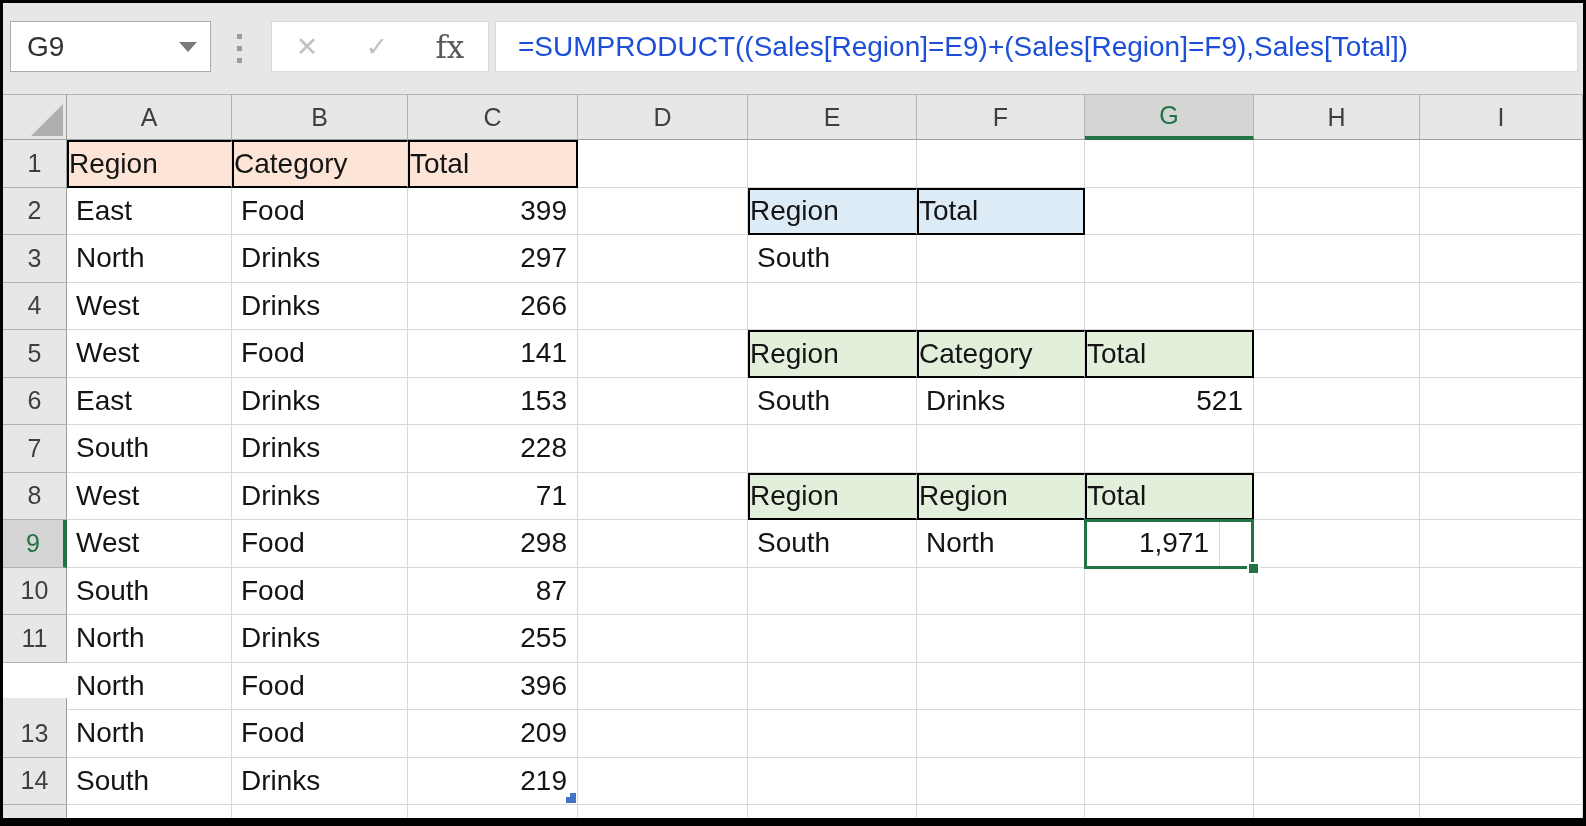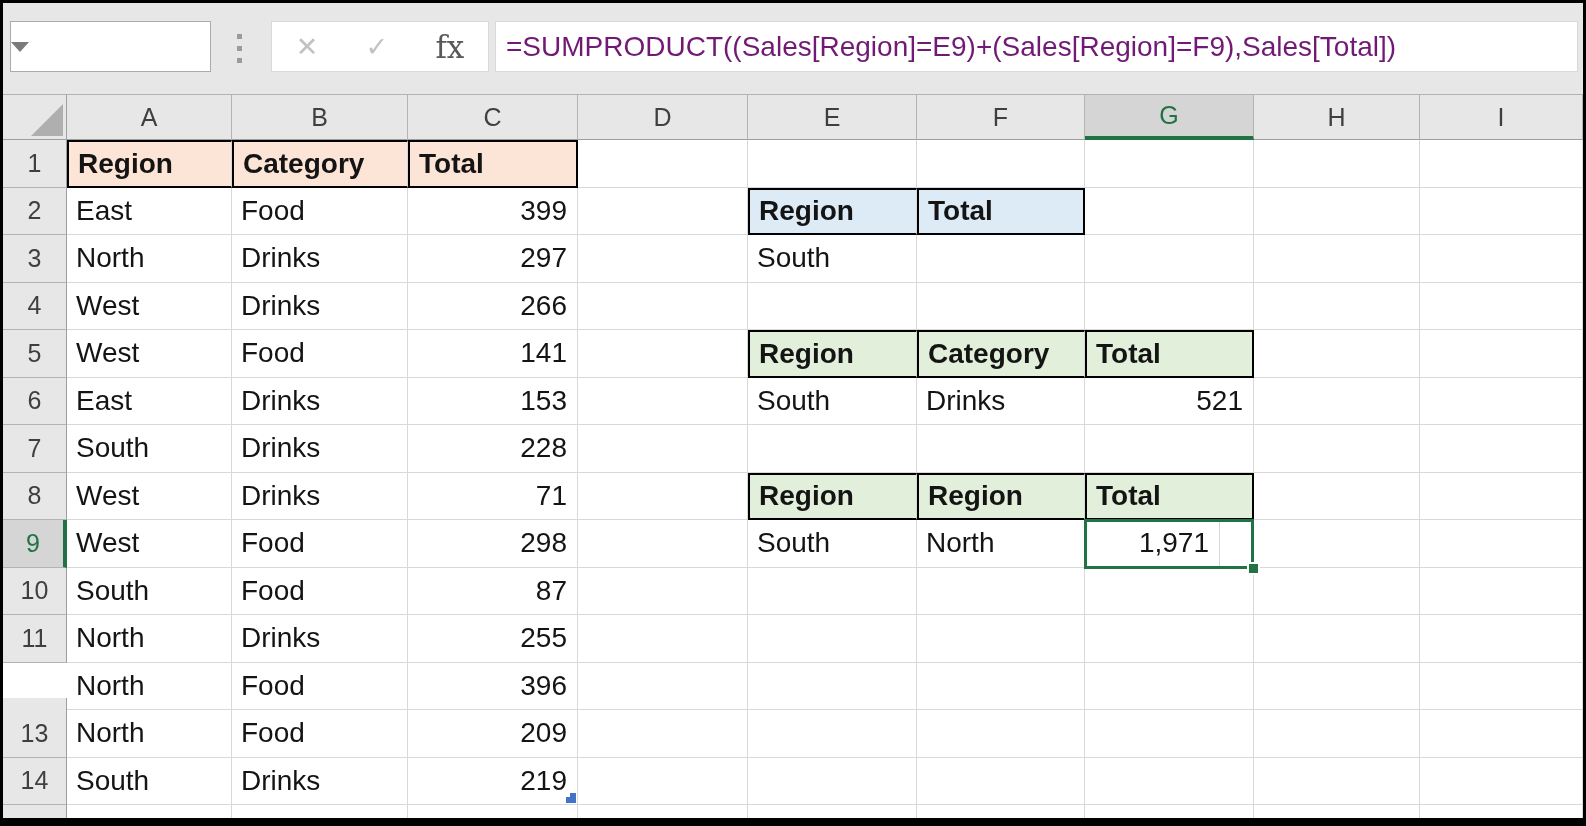--- a/index.html
+++ b/index.html
@@ -16,54 +16,55 @@
             border-top:10px solid #7B7B7B;margin-right:13px;}
   .grip{position:absolute;left:234px;top:31px;display:flex;flex-direction:column;gap:7px;}
   .grip i{display:block;width:5px;height:5px;background:#9B9B9B;}
   .btnbox{position:absolute;left:268px;top:18px;width:218px;height:51px;background:#fff;
           border:1px solid #D9D9D9;box-sizing:border-box;display:flex;align-items:center;
           justify-content:space-around;}
   .icon-x,.icon-check{font-size:27px;color:#C2C2C2;}
   .icon-fx{font-family:"DejaVu Serif",serif;font-size:31px;color:#595959;}
   .formulabox{position:absolute;left:492px;top:18px;width:1083px;height:51px;background:#fff;
               border:1px solid #D9D9D9;box-sizing:border-box;display:flex;align-items:center;overflow:hidden;}
-  .formulabox .ftext{padding-left:10px;font-size:28px;color:#701a75;white-space:nowrap;}
+  .formulabox .ftext{padding-left:22px;font-size:28px;color:#1d4ed8;white-space:nowrap;}
 
   
   .colhdr,.rowhdr,.corner,.cell,.sliver{position:absolute;box-sizing:border-box;display:flex;align-items:center;}
   .colhdr{background:#E7E7E7;justify-content:center;font-size:25px;color:#3F3F3F;
           border-top:1px solid #B3B3B3;border-right:1px solid #B3B3B3;border-bottom:1px solid #9E9E9E;}
   .colhdr.sel{background:#D5D5D5;color:#217346;border-bottom:4px solid #217346;}
   .rowhdr{background:#E7E7E7;justify-content:center;font-size:25px;color:#3F3F3F;
           border-right:1px solid #9E9E9E;border-bottom:1px solid #B3B3B3;}
   .rowhdr.sel{background:#D5D5D5;color:#217346;border-right:4px solid #217346;}
   .corner{background:#E7E7E7;border-top:1px solid #B3B3B3;border-right:1px solid #9E9E9E;border-bottom:1px solid #9E9E9E;}
   .corner .tri{position:absolute;right:3px;bottom:3px;width:0;height:0;
                border-bottom:32px solid #AFAFAF;border-left:32px solid transparent;}
   .cell{background:#fff;border-right:1px solid #D8D8D8;border-bottom:1px solid #D8D8D8;
         font-size:28px;color:#141414;overflow:hidden;}
   .cell.txt{padding-left:9px;}
   .cell.num{justify-content:flex-end;padding-right:10px;}
-  .cell.thdr{font-weight:bold;padding-left:9px;}
+  .cell.thdr{font-weight:normal;}
   .sliver{background:#fff;border-right:1px solid #D8D8D8;}
   .sliver.hdr{background:#E7E7E7;border-right:1px solid #9E9E9E;}
 
   .sel-border{position:absolute;box-sizing:border-box;border:3px solid #217346;pointer-events:none;}
   .fill-handle{position:absolute;width:9px;height:9px;background:#217346;border:2px solid #fff;}
   .tbl-marker{position:absolute;width:10px;height:10px;background:#4472C4;
               clip-path:polygon(40% 0,100% 0,100% 100%,0 100%,0 40%,40% 40%);}
 </style>
 </head>
 <body>
 
 <div class="app">
   <div class="sheet">
 
     <div class="toolbar">
       <div class="namebox">
+        <span class="val">G9</span>
         <span class="nb-arrow"></span>
       </div>
       <div class="grip">
           <i></i>
           <i></i>
           <i></i>
         </div>
       <div class="btnbox">
         <span class="icon-x">✕</span>
         <span class="icon-check">✓</span>

